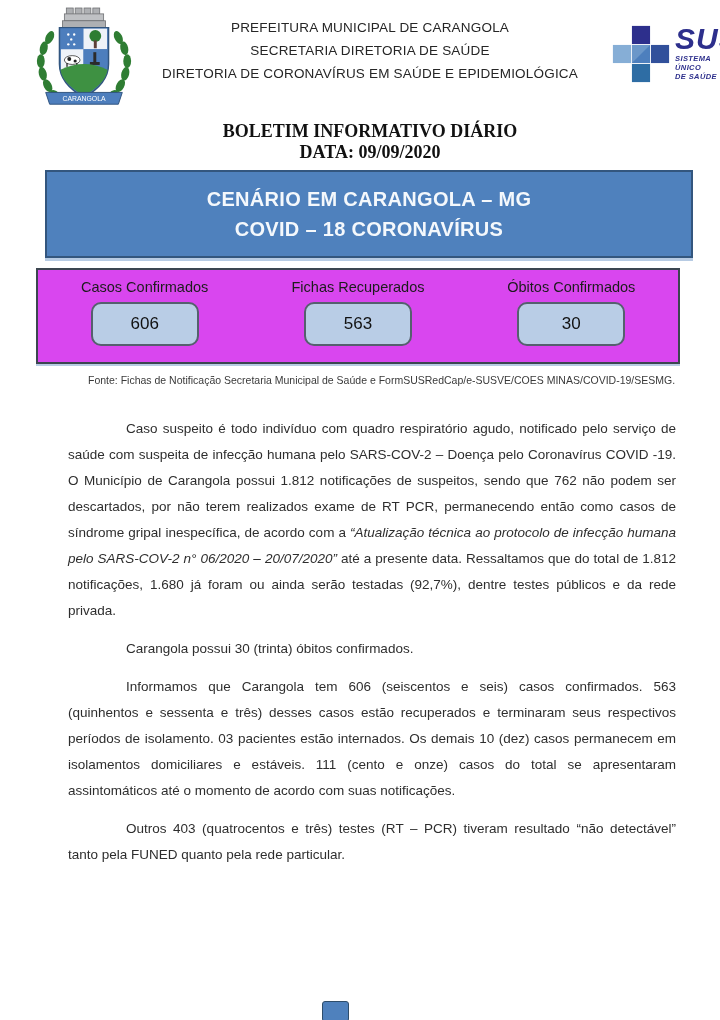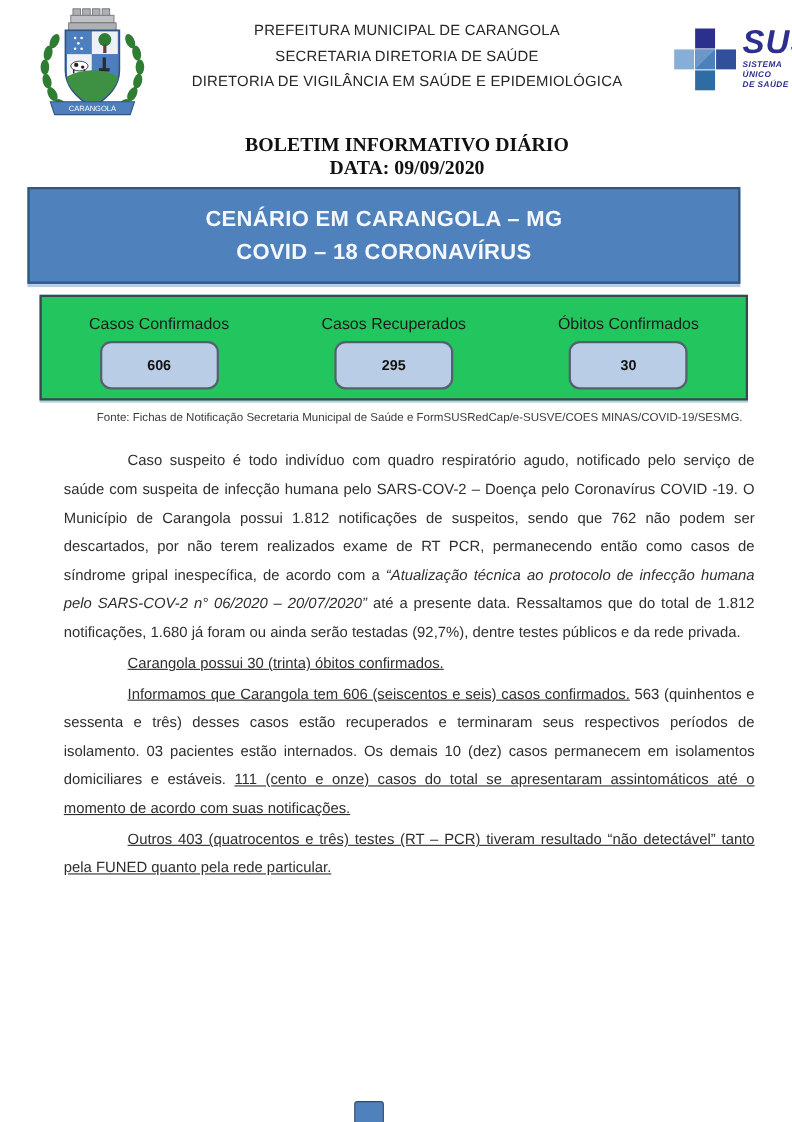--- a/index.html
+++ b/index.html
@@ -14,43 +14,43 @@
   .sus{position:absolute;right:16px;top:24px;width:112px;height:76px;display:flex;align-items:flex-start;}
   .sus svg{flex:0 0 auto;}
   .sus-text{margin-left:5px;line-height:1;font-style:italic;}
   .sus-title{font-size:30px;font-weight:bold;color:#2d2f8c;letter-spacing:1px;font-family:"Liberation Sans",sans-serif;}
   .sus-sub{font-size:7.5px;font-weight:bold;color:#2d2f8c;line-height:9px;letter-spacing:.4px;}
   
   .doc-title{position:absolute;top:121px;left:0;right:0;text-align:center;
              font-family:"Liberation Serif",serif;font-weight:bold;color:#111;
              font-size:18px;line-height:21px;}
   
-  .banner{position:absolute;left:25px;top:170px;width:644px;height:84px;
+  .banner{position:absolute;left:45px;top:170px;width:644px;height:84px;
           background:#4f81bd;border:2px solid #33567e;
           box-shadow:0 3px 0 #b7cbe3;
           display:flex;flex-direction:column;justify-content:center;text-align:center;
           color:#f4f8fc;font-weight:bold;font-size:20px;line-height:30px;letter-spacing:.3px;}
   
   .stats{position:absolute;left:36px;top:268px;width:644px;height:96px;
-         background:#22c55e;border:2px solid #3c4650;box-shadow:0 2px 0 #b7cbe3;
-         display:flex;justify-content:space-around;align-items:center;padding-top:9px;box-sizing:border-box;}
+         background:#d946ef;border:2px solid #3c4650;box-shadow:0 2px 0 #b7cbe3;
+         display:flex;justify-content:space-around;align-items:flex-start;padding-top:9px;box-sizing:border-box;}
   .stat{width:25%;text-align:center;}
   .stat-label{font-size:14.5px;color:#1c1c1c;margin-bottom:7px;white-space:nowrap;}
   .stat-pill{display:inline-block;width:104px;height:40px;line-height:40px;
              background:#b9cde6;border:2.5px solid #55606e;border-radius:10px;
-             font-size:13px;font-weight:bold;color:#111;}
+             font-size:17px;font-weight:normal;color:#111;}
   
   .fonte{position:absolute;left:88px;top:373px;right:50px;
          font-size:10.5px;line-height:14px;color:#3a3a3a;}
   
   .body-text{position:absolute;left:56px;top:404px;width:632px;
              font-size:13.5px;line-height:26px;color:#2e2e2e;text-align:justify;}
-  .body-text p{margin:2px;text-indent:58px;}
+  .body-text p{margin:12px;text-indent:58px;}
   .seg-italic{font-style:italic;}
-  .seg-underline{text-decoration:underline;}
+  .seg-underline{}
   
   .fragment{position:absolute;left:322px;top:1001px;width:25px;height:19px;
             background:#4f81bd;border:1.5px solid #2e4d6b;border-radius:3px;}
 </style>
 </head>
 <body>
 
 <div class="page">
 
   <div class="coat">
@@ -106,21 +106,21 @@
       <g>
         <polygon points="16,87 94,87 90,99 20,99" fill="#4d7ebd" stroke="#31557f" stroke-width="1"></polygon>
         <text x="55" y="96" text-anchor="middle" font-size="7" font-family="Liberation Sans, sans-serif" fill="#ffffff">CARANGOLA</text>
       </g>
     </svg>
   </div>
 
   <div class="org">
     <div>PREFEITURA MUNICIPAL DE CARANGOLA</div>
     <div>SECRETARIA DIRETORIA DE SAÚDE</div>
-    <div>DIRETORIA DE VIGILÂNCIA EM SAÚDE E EPIDEMIOLÓGICA</div>
+    <div>DIRETORIA DE CORONAVÍRUS EM SAÚDE E EPIDEMIOLÓGICA</div>
   </div>
 
   <div class="sus">
     <svg width="58" height="60" viewBox="0 0 64 64">
       <rect x="22" y="1" width="20" height="20" fill="#2d2f8c"></rect>
       <rect x="1" y="22" width="20" height="20" fill="#86aed6"></rect>
       <rect x="22" y="22" width="20" height="20" fill="#4d7fbd"></rect>
       <polygon points="22,22 42,22 22,42" fill="#6b97c9"></polygon>
       <rect x="43" y="22" width="20" height="20" fill="#31509b"></rect>
       <rect x="22" y="43" width="20" height="20" fill="#2e6da4"></rect>
@@ -142,22 +142,22 @@
     <div>CENÁRIO EM CARANGOLA – MG</div>
     <div>COVID – 18 CORONAVÍRUS</div>
   </div>
 
   <div class="stats">
     <div class="stat">
       <div class="stat-label">Casos Confirmados</div>
       <div class="stat-pill">606</div>
     </div>
     <div class="stat">
-      <div class="stat-label">Casos Recuperados</div>
-      <div class="stat-pill">295</div>
+      <div class="stat-label">Fichas Recuperados</div>
+      <div class="stat-pill">563</div>
     </div>
     <div class="stat">
       <div class="stat-label">Óbitos Confirmados</div>
       <div class="stat-pill">30</div>
     </div>
   </div>
 
   <div class="fonte">
     <div>Fonte: Fichas de Notificação Secretaria Municipal de Saúde e FormSUSRedCap/e-SUSVE/COES MINAS/COVID-19/SESMG.</div>
   </div>

